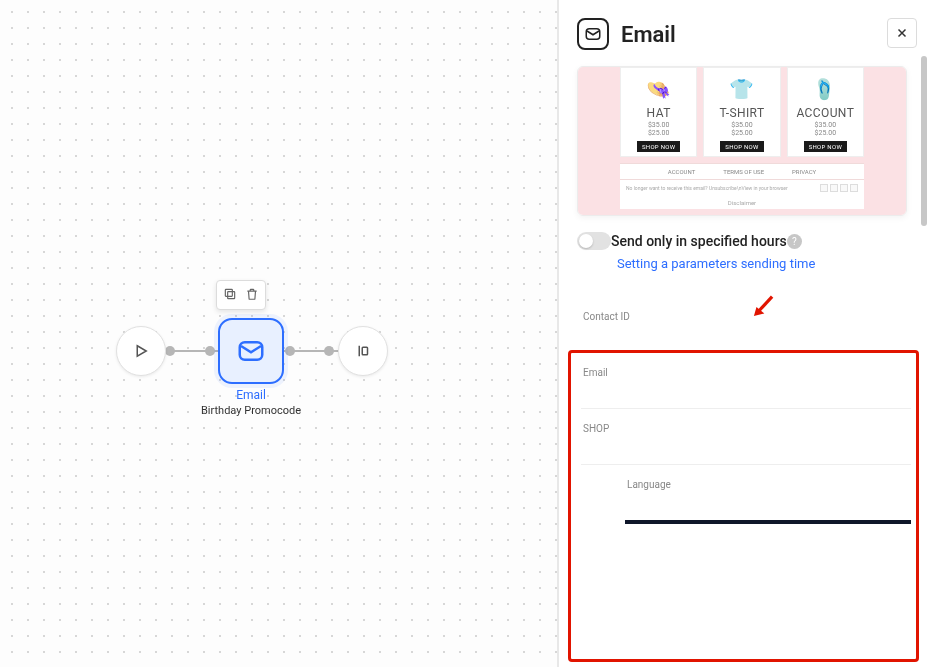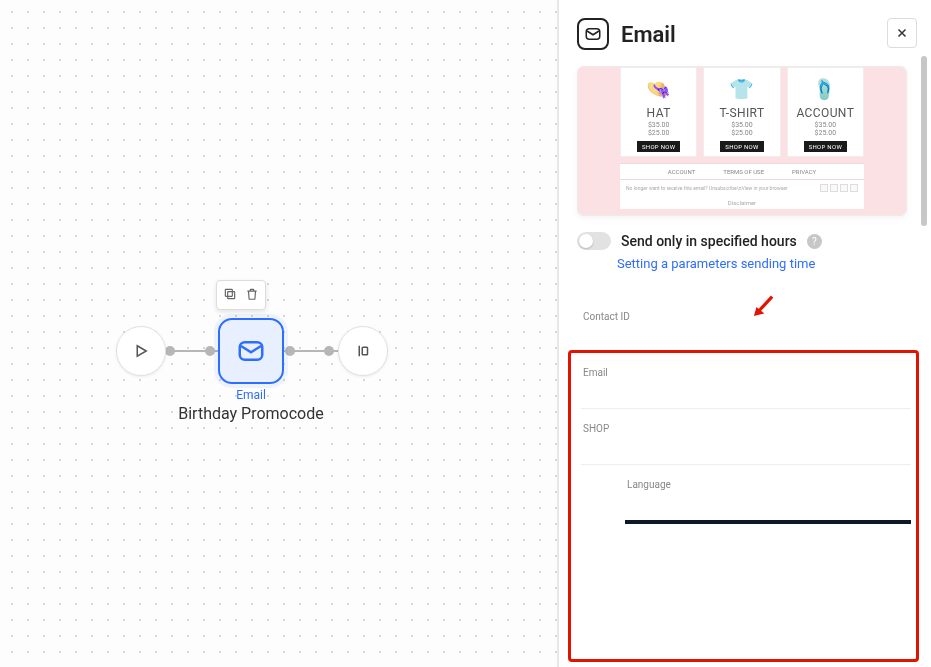--- a/index.html
+++ b/index.html
@@ -27,21 +27,21 @@
     background:#fff; border:1px solid #e1e1e1; box-shadow:0 1px 3px rgba(0,0,0,0.08);
     display:flex; align-items:center; justify-content:center; color:#555;
   }
   .node-square {
     position:absolute; top:-8px; width:66px; height:66px; border-radius:14px;
     background:#e8f0ff; border:2px solid #2d6eff;
     display:flex; align-items:center; justify-content:center; color:#2d6eff;
     box-shadow:0 0 0 4px rgba(45,110,255,0.08);
   }
   .label-email { position:absolute; text-align:center; color:#2d6eff; font-size:12px; width:66px; }
-  .label-sub { position:absolute; text-align:center; color:#333; font-size:16px; width:160px; }
+  .label-sub { position:absolute; text-align:center; color:#333; font-size:11px; width:160px; }
   .floating-toolbar {
     position:absolute; top:-46px; left:106px; width:50px; height:30px;
     background:#fff; border:1px solid #dcdcdc; border-radius:4px;
     box-shadow:0 2px 5px rgba(0,0,0,0.10);
     display:flex; align-items:center; justify-content:center; gap:8px;
     color:#666;
   }
   .floating-toolbar svg { width:14px; height:14px; }
   
   .panel {
@@ -80,21 +80,21 @@
   .prod-name { font-size:12px; color:#555; letter-spacing:0.4px; }
   .prod-price { font-size:7px; color:#888; line-height:1.1; text-align:center; }
   .prod-btn { background:#1a1a1a; color:#fff; font-size:6px; padding:2px 5px; margin-top:2px; letter-spacing:0.3px; }
   .preview-footer-bar { background:#fff; display:flex; justify-content:center; gap:28px; padding:4px 0; font-size:6px; color:#888; border-top:1px solid #f0dada; border-bottom:1px solid #f0dada; }
   .preview-fineprint { background:#fff; display:flex; justify-content:space-between; align-items:center; padding:4px 6px; }
   .fineprint-text { font-size:5px; color:#aaa; line-height:1.2; }
   .fineprint-boxes { display:flex; gap:2px; }
   .fineprint-box { width:8px; height:8px; border:1px solid #ddd; background:#f9f9f9; }
   .preview-bottom { background:#fff; text-align:center; font-size:6px; color:#aaa; padding:3px 0; }
   
-  .toggle-row { display:flex; align-items:center; gap:10px; margin:16px 0 6px 0; }
+  .toggle-row { display:flex; align-items:center; margin:16px 0 6px 0; }
   .toggle {
     width:34px; height:18px; border-radius:10px; background:#e2e2e2; position:relative; cursor:pointer;
   }
   .toggle::after {
     content:""; position:absolute; top:2px; left:2px; width:14px; height:14px; border-radius:50%; background:#fff;
     box-shadow:0 1px 2px rgba(0,0,0,0.2);
   }
   .toggle-label { font-size:14px; color:#222; font-weight:500; }
   .help-dot { width:15px; height:15px; border-radius:50%; background:#c7c7c7; color:#fff; font-size:10px; display:flex; align-items:center; justify-content:center; cursor:help; }
   .link-row { margin:6px 0 14px 40px; font-size:13px; }

